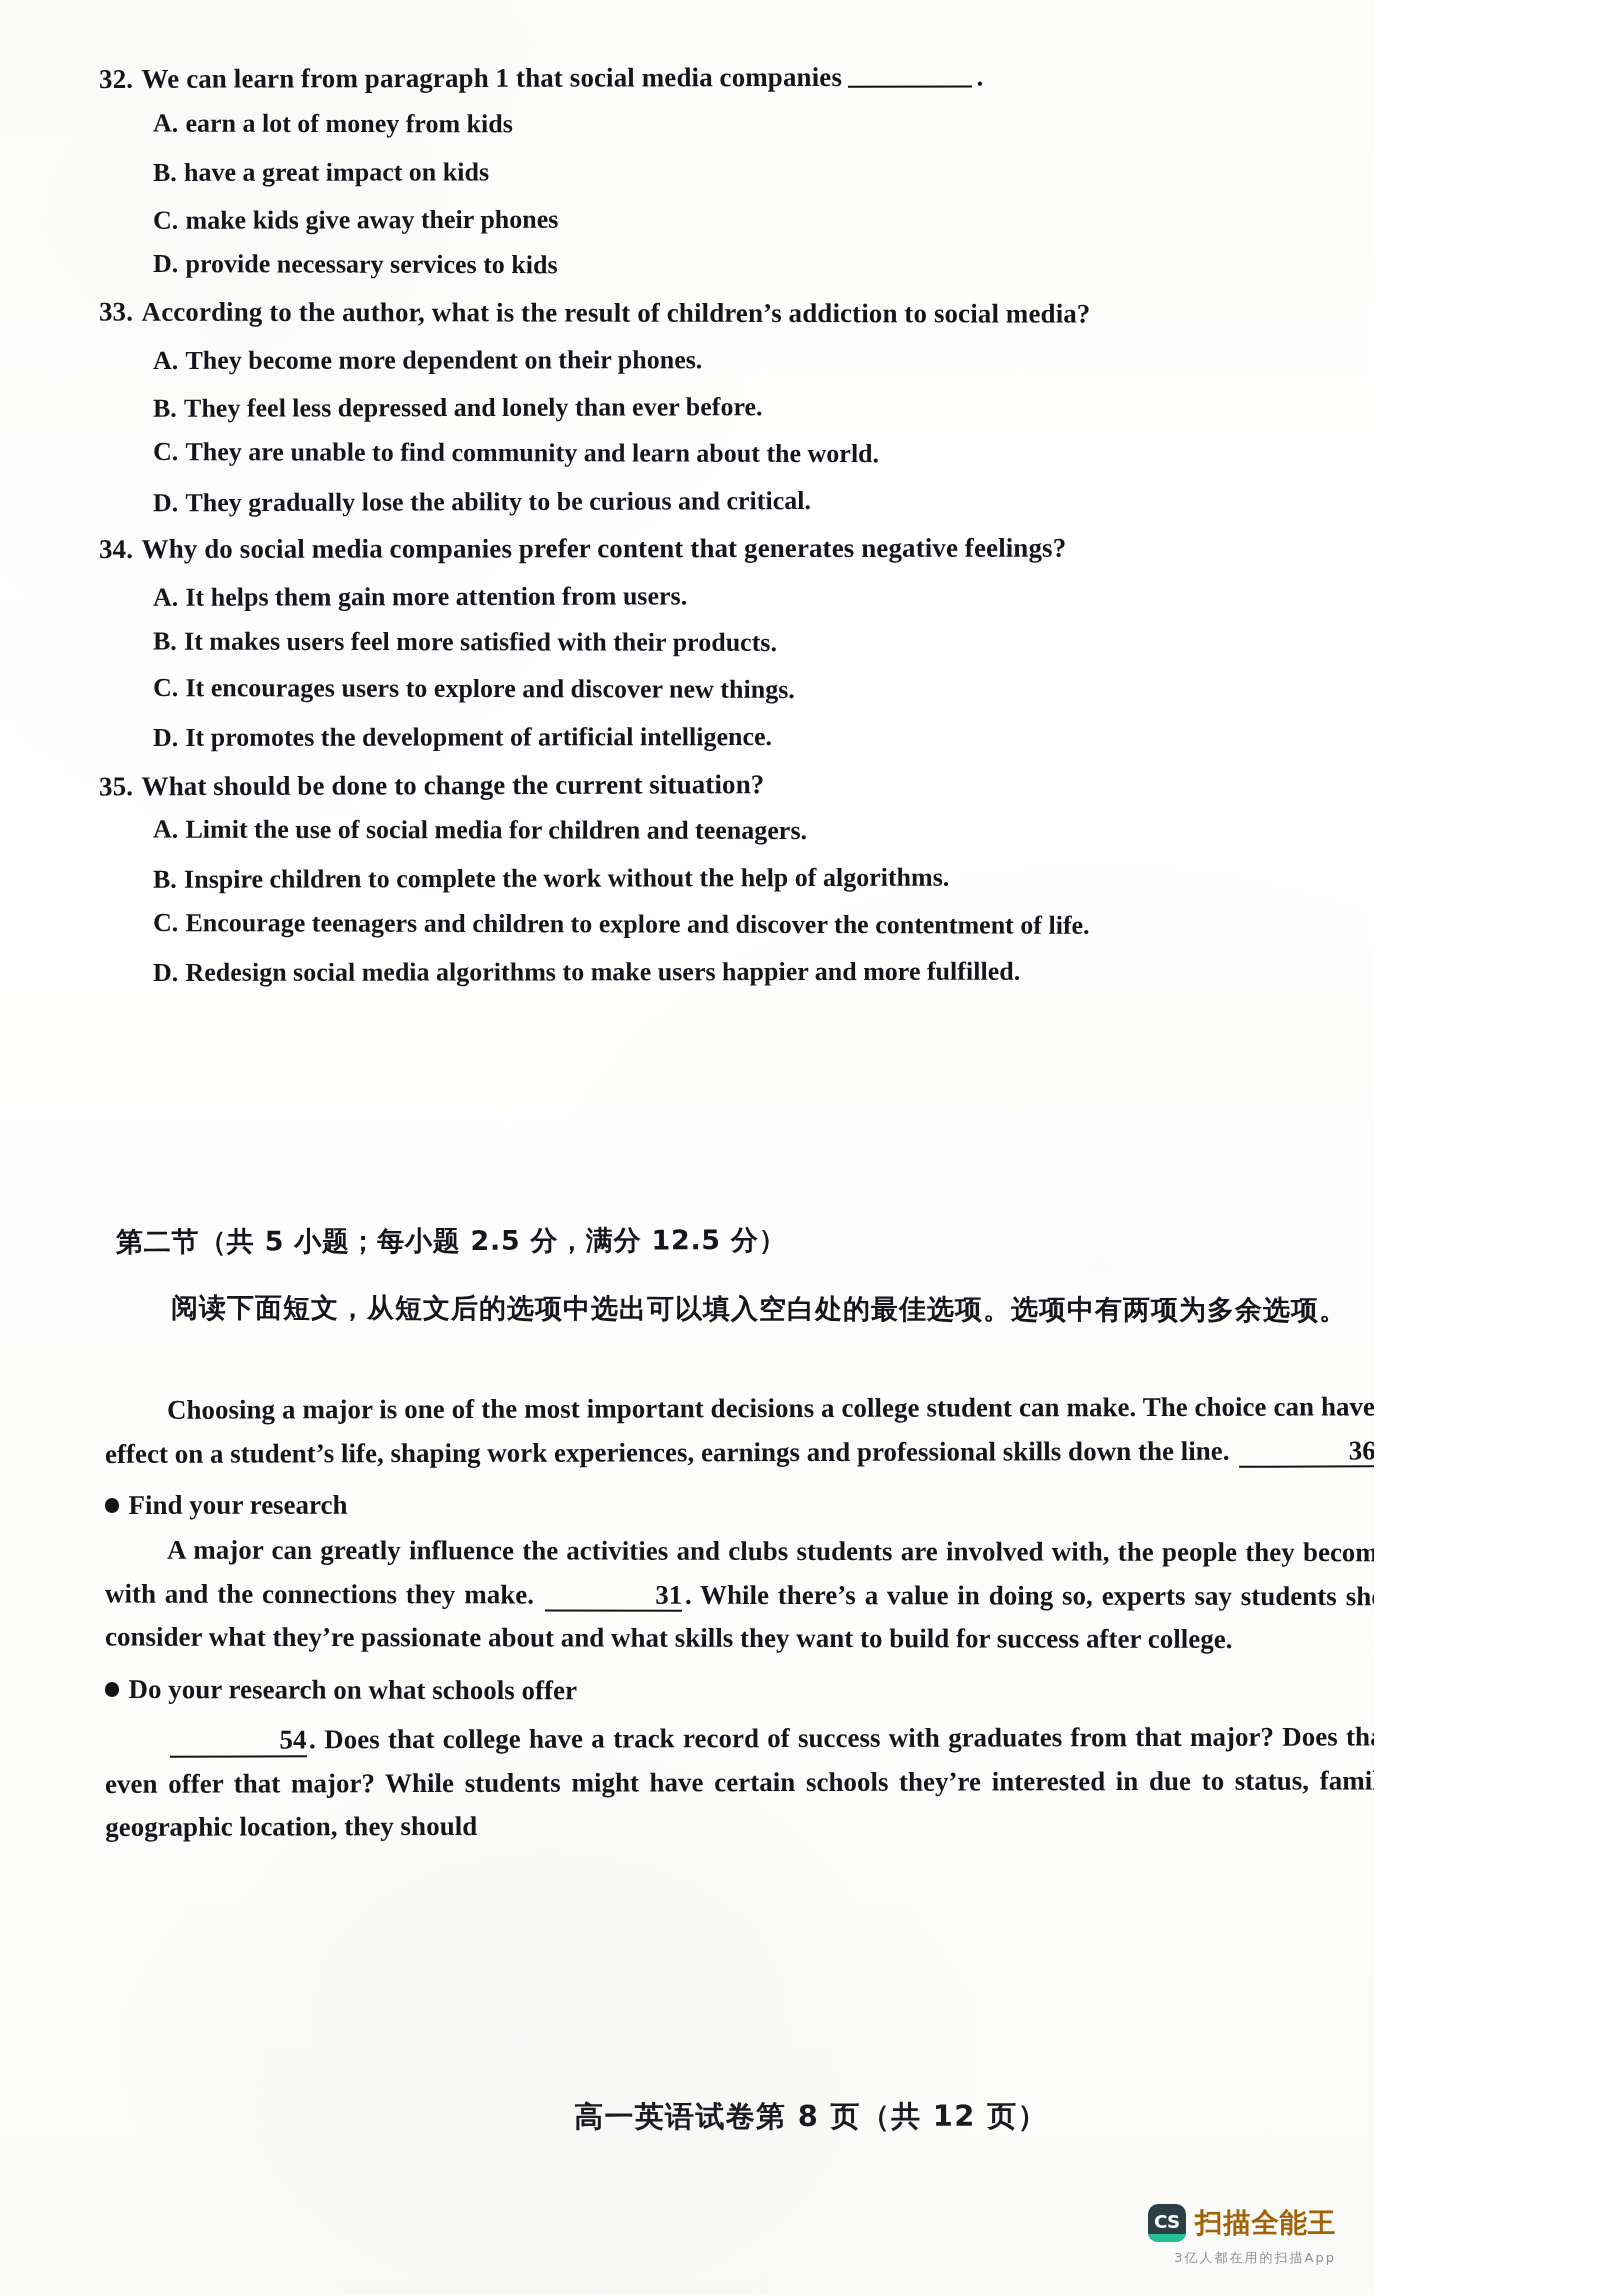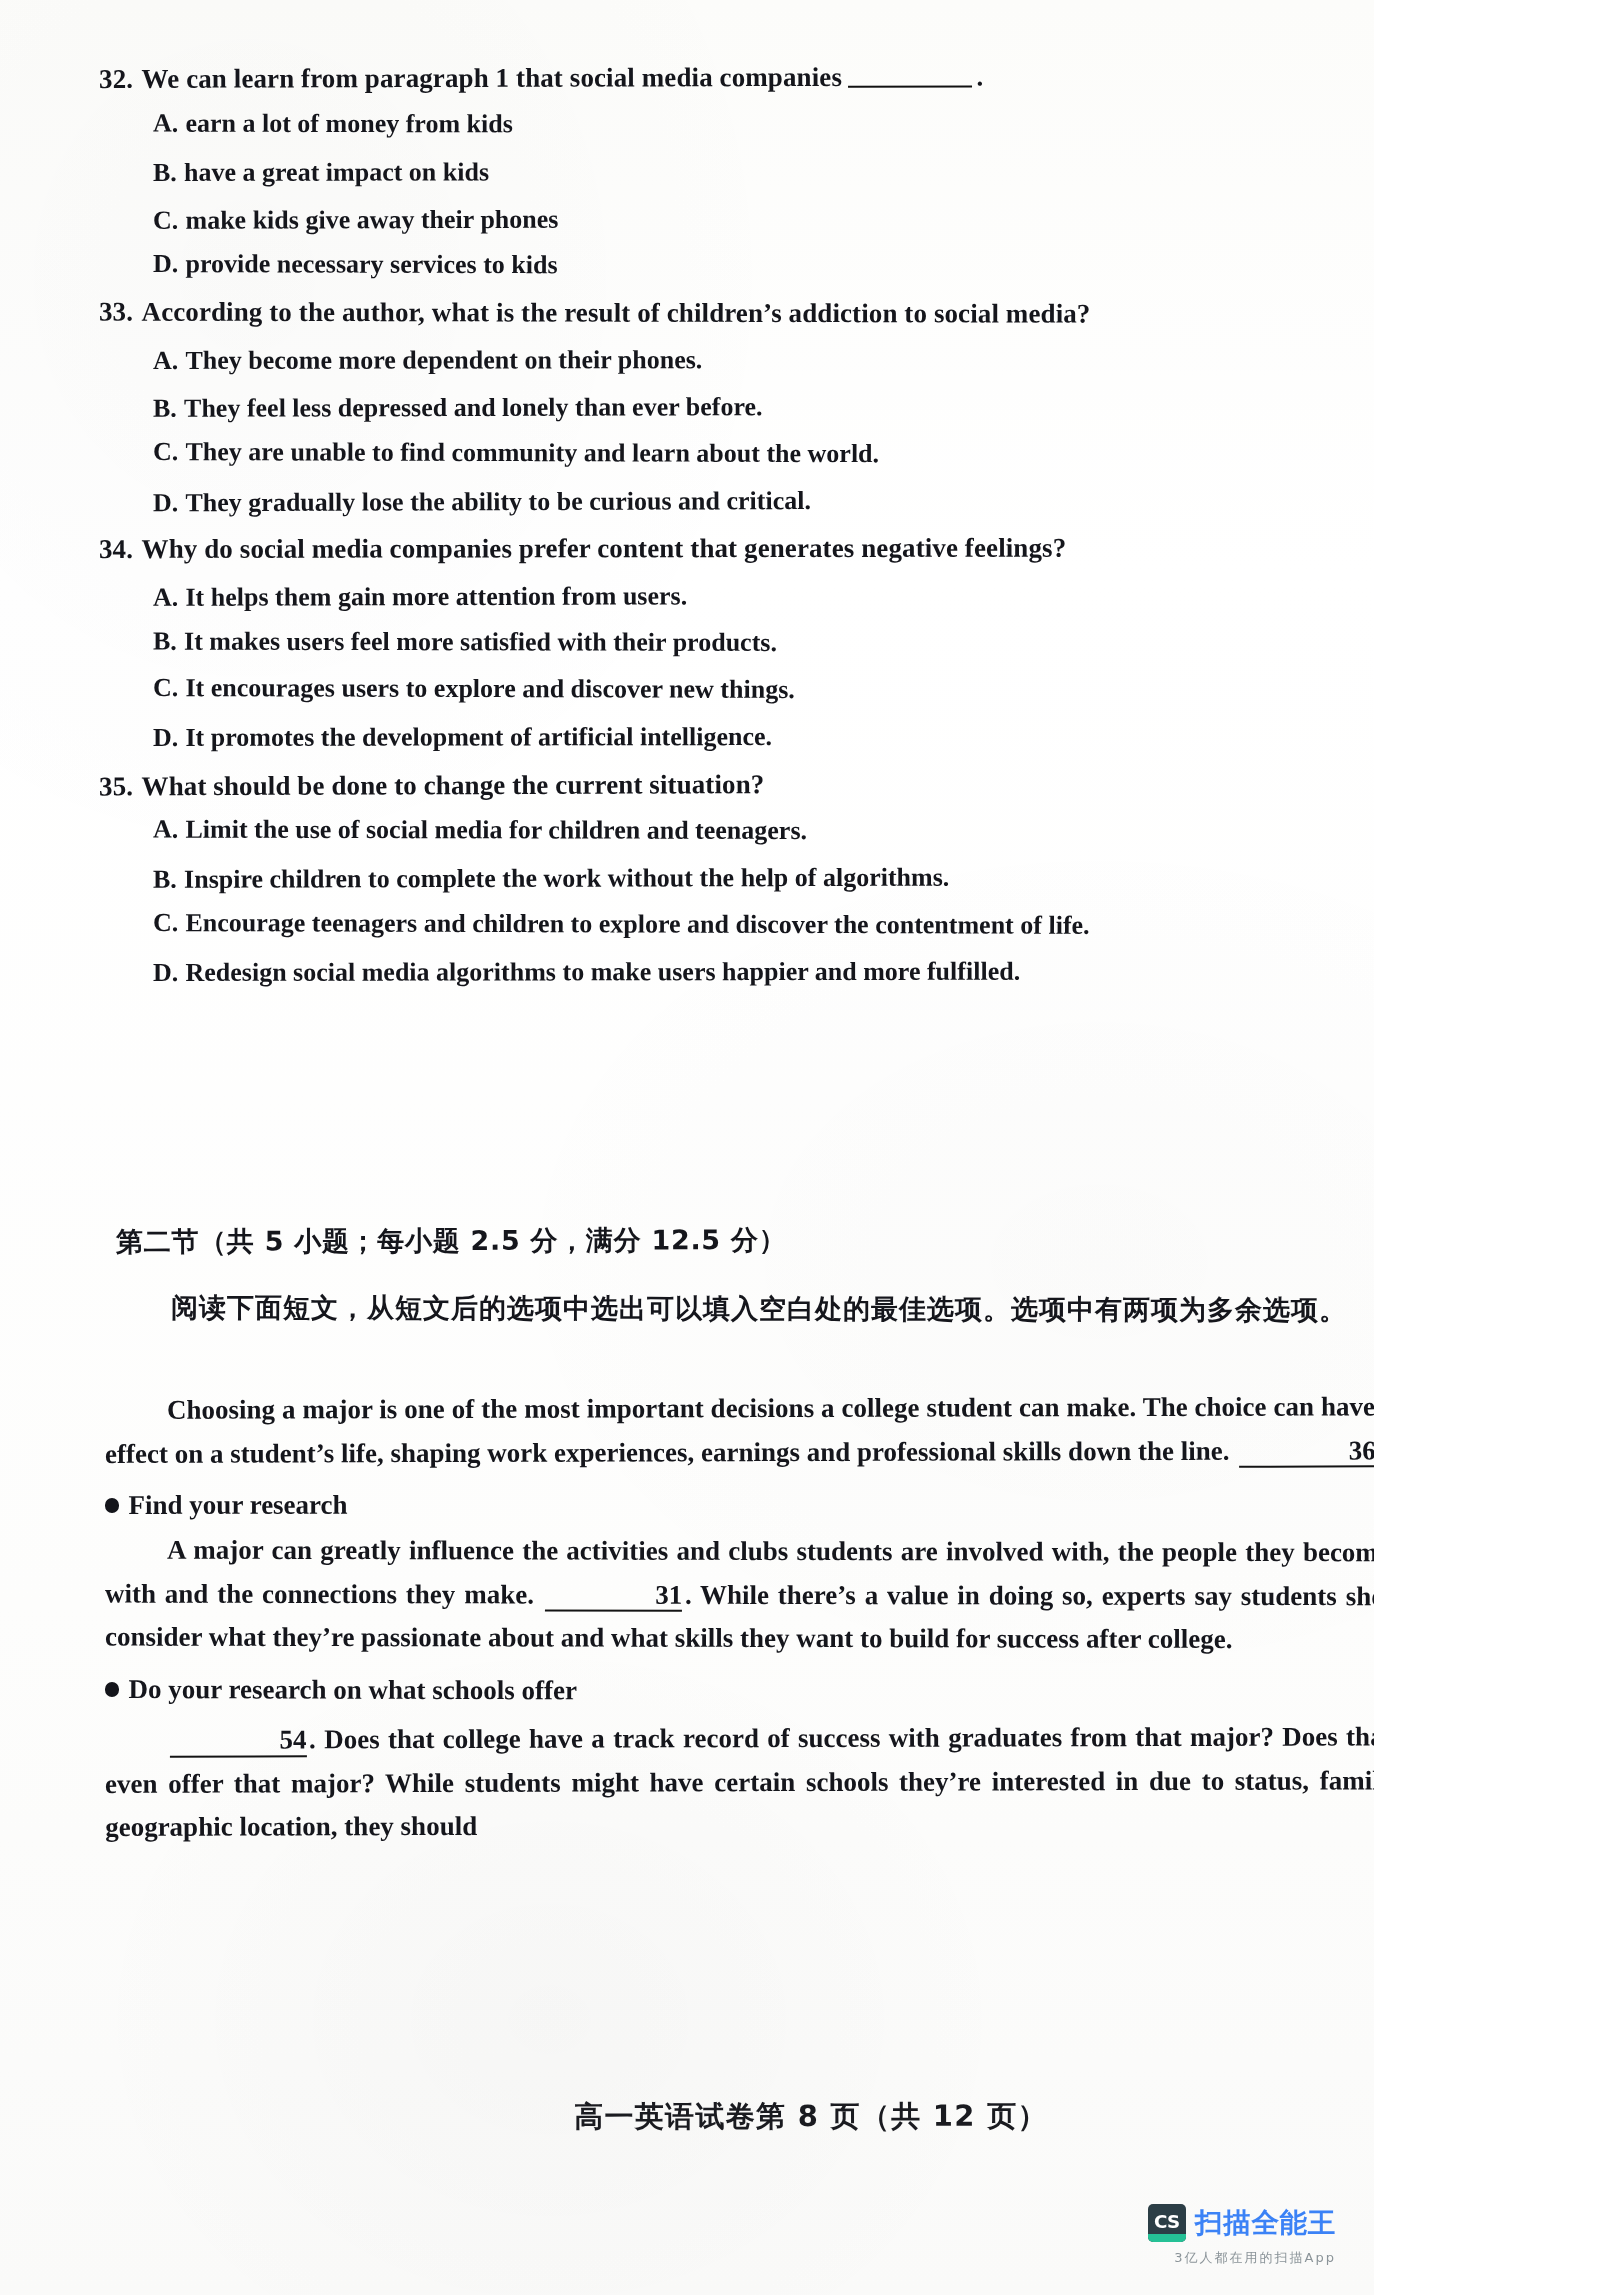--- a/index.html
+++ b/index.html
@@ -177,21 +177,21 @@
   }
   .wm-row {
     display: flex;
     align-items: center;
     justify-content: flex-end;
     gap: 9.2px;
   }
   .cs-badge {
     width: 38px;
     height: 38px;
-    border-radius: 5px;
+    border-radius: 10px;
     background: #2c3e46;
     position: relative;
     display: flex;
     align-items: center;
     justify-content: center;
     overflow: hidden;
     flex: 0 0 auto;
   }
   .cs-badge::after {
     content: "";
@@ -207,21 +207,21 @@
     font-family: "DejaVu Sans", "Liberation Sans", sans-serif;
     font-size: 18.3px;
     font-weight: 700;
     letter-spacing: -0.7px;
     margin-top: -3.9px;
   }
   .wm-name {
     font-family: "DejaVu Sans", "Liberation Sans", sans-serif;
     font-size: 27.5px;
     font-weight: 700;
-    color: #3b82f6;
+    color: #a16207;
     letter-spacing: 0.7px;
   }
   .wm-tag {
     margin-top: 6.5px;
     font-family: "DejaVu Sans", "Liberation Sans", sans-serif;
     font-size: 13px;
     color: #8b9499;
     letter-spacing: 2px;
     text-align: right;
   }

